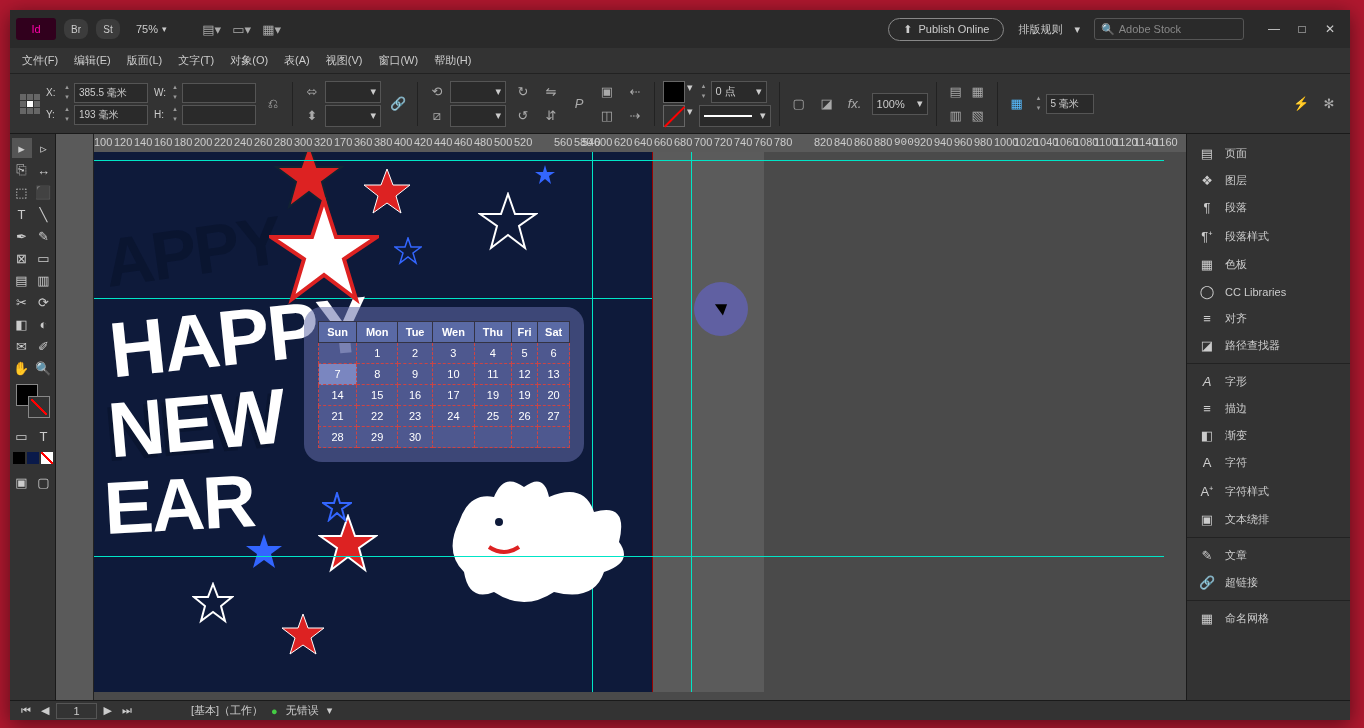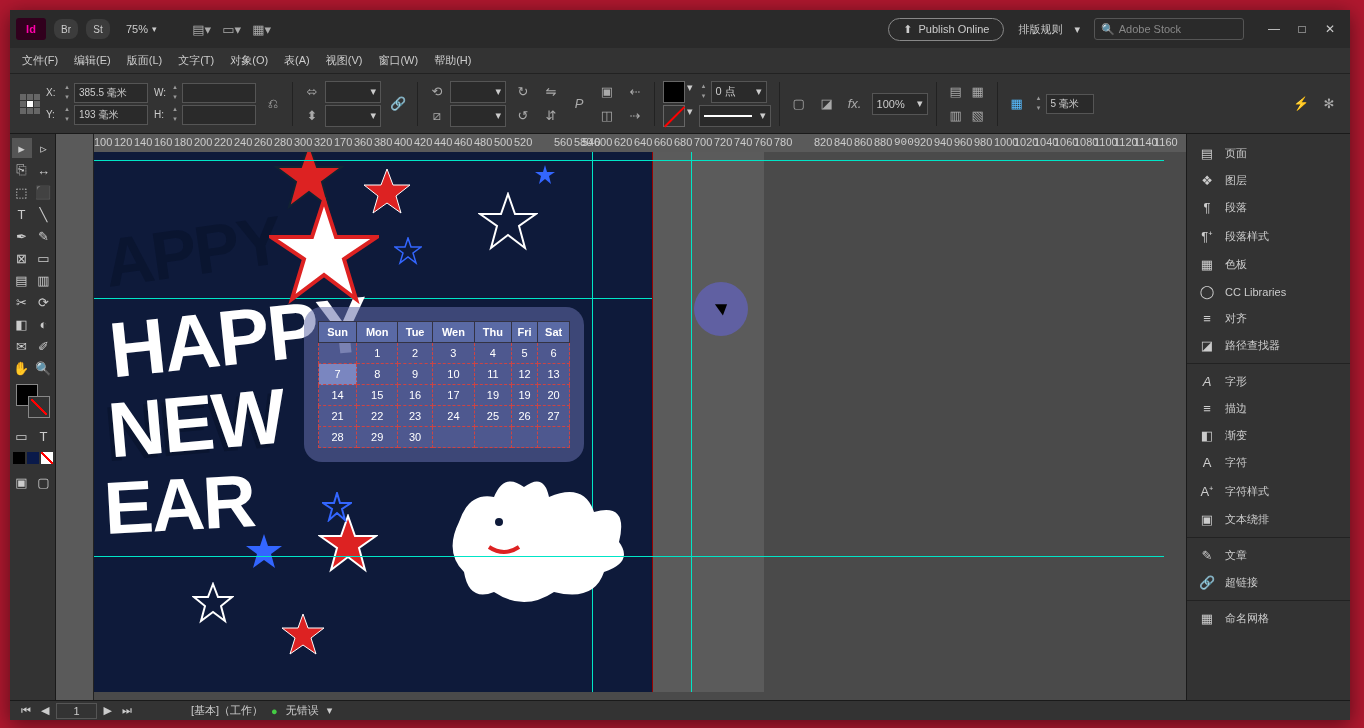--- a/index.html
+++ b/index.html
@@ -1,21 +1,21 @@
 <!DOCTYPE html>
 <html><head>
 <meta charset="utf-8">
 <style>
 *{margin:0;padding:0;box-sizing:border-box;font-family:"Microsoft YaHei",Arial,sans-serif;font-size:11px;color:#ccc;user-select:none}
 body{background:#b0182f;width:1364px;height:728px;overflow:hidden;position:relative}
 .app{position:absolute;top:10px;left:10px;width:1340px;height:710px;background:#333;display:flex;flex-direction:column;box-shadow:0 4px 20px rgba(0,0,0,.5)}
 
 
 .titlebar{height:38px;background:#2a2a2a;display:flex;align-items:center;padding:0 6px;gap:8px}
-.id-logo{width:30px;height:22px;background:#31001d;color:#f0a;font-weight:bold;font-size:11px;display:flex;align-items:center;justify-content:center;border-radius:3px}
+.id-logo{width:40px;height:22px;background:#31001d;color:#f0a;font-weight:normal;font-size:11px;display:flex;align-items:center;justify-content:center;border-radius:3px}
 .mini-btn{width:24px;height:20px;background:#3c3c3c;display:flex;align-items:center;justify-content:center;font-size:10px;border-radius:8px}
 .zoom-box{display:flex;align-items:center;gap:4px;background:#2a2a2a;padding:2px 8px}
 .zoom-box .chev{font-size:9px}
 .tb-spacer{flex:1}
 .publish{border:1px solid #888;border-radius:14px;padding:4px 14px;display:flex;align-items:center;gap:6px}
 .workspace-dd{display:flex;align-items:center;gap:12px;padding:2px 6px}
 .stock-search{width:150px;height:22px;background:#2a2a2a;border:1px solid #555;border-radius:3px;display:flex;align-items:center;padding:0 6px;gap:4px;color:#888}
 .win-ctrls{display:flex;gap:0;margin-left:8px}
 .win-ctrls div{width:28px;height:20px;display:flex;align-items:center;justify-content:center;font-size:12px}
 

